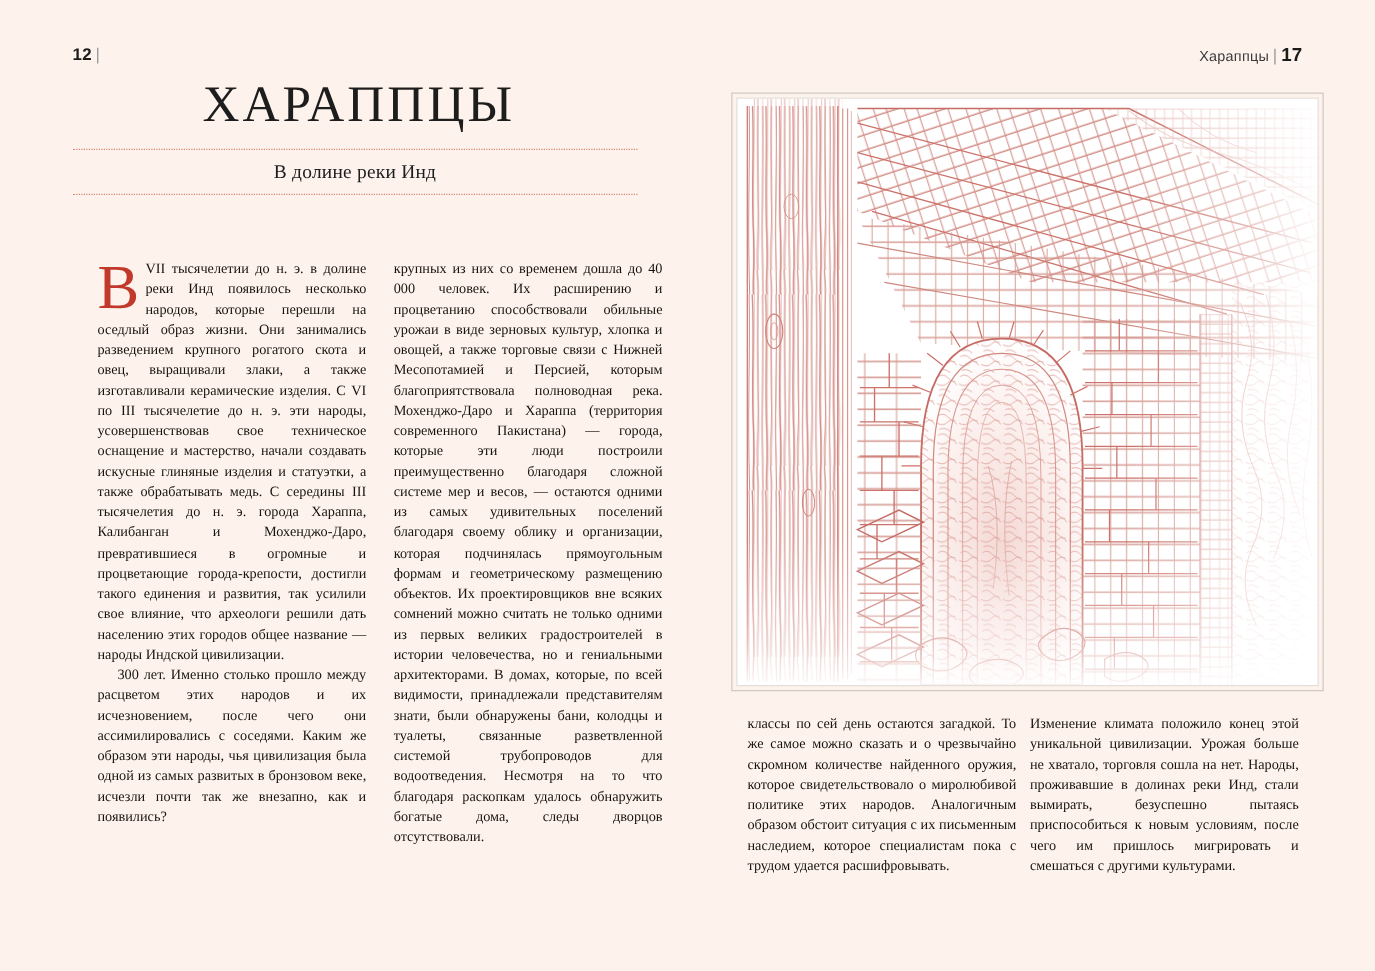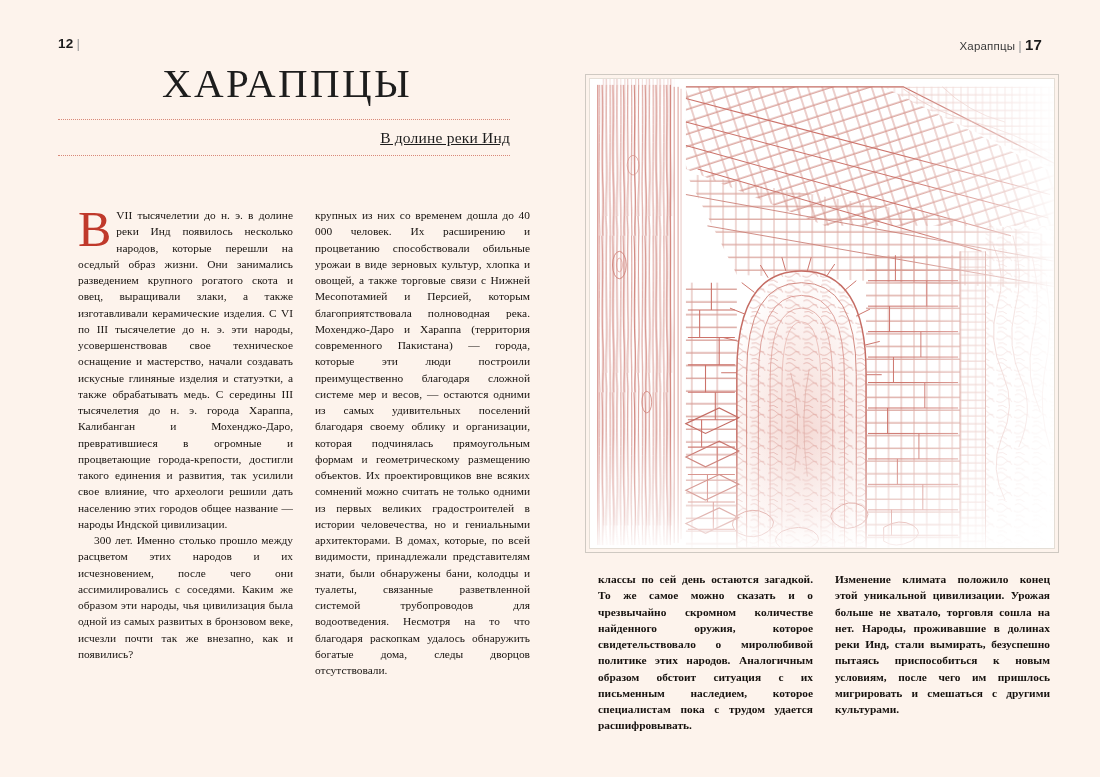--- a/index.html
+++ b/index.html
@@ -81,25 +81,24 @@
     padding-left: 6px;
   }
   .dotted-rule {
     height: 0;
     border-top: 1.4px dotted #d98878;
     width: 100%;
   }
   .subtitle {
     font-family: "Liberation Serif", serif;
     font-size: 15.5px;
-    text-align: right;
+    text-align: center;
     color: #1d1d1d;
     padding: 9px 0 8px 0;
     letter-spacing: 0.2px;
-    text-decoration: underline;
   }
 
   
   .cols-left {
     position: absolute;
     left: 58px;
     top: 207px;
     width: 452px;
     height: 545px;
     display: flex;
@@ -168,22 +167,21 @@
     width: 100%;
     height: 100%;
   }
 
   .cols-right {
     position: absolute;
     left: 48px;
     top: 571px;
     width: 452px;
     display: flex;
-    gap: 22px;
-    font-weight: bold;
+    gap: 11px;
   }
 </style>
 </head>
 <body>
 
 <div class="spread">
 
   <div class="page-left">
 
     <div class="folio folio-left">

